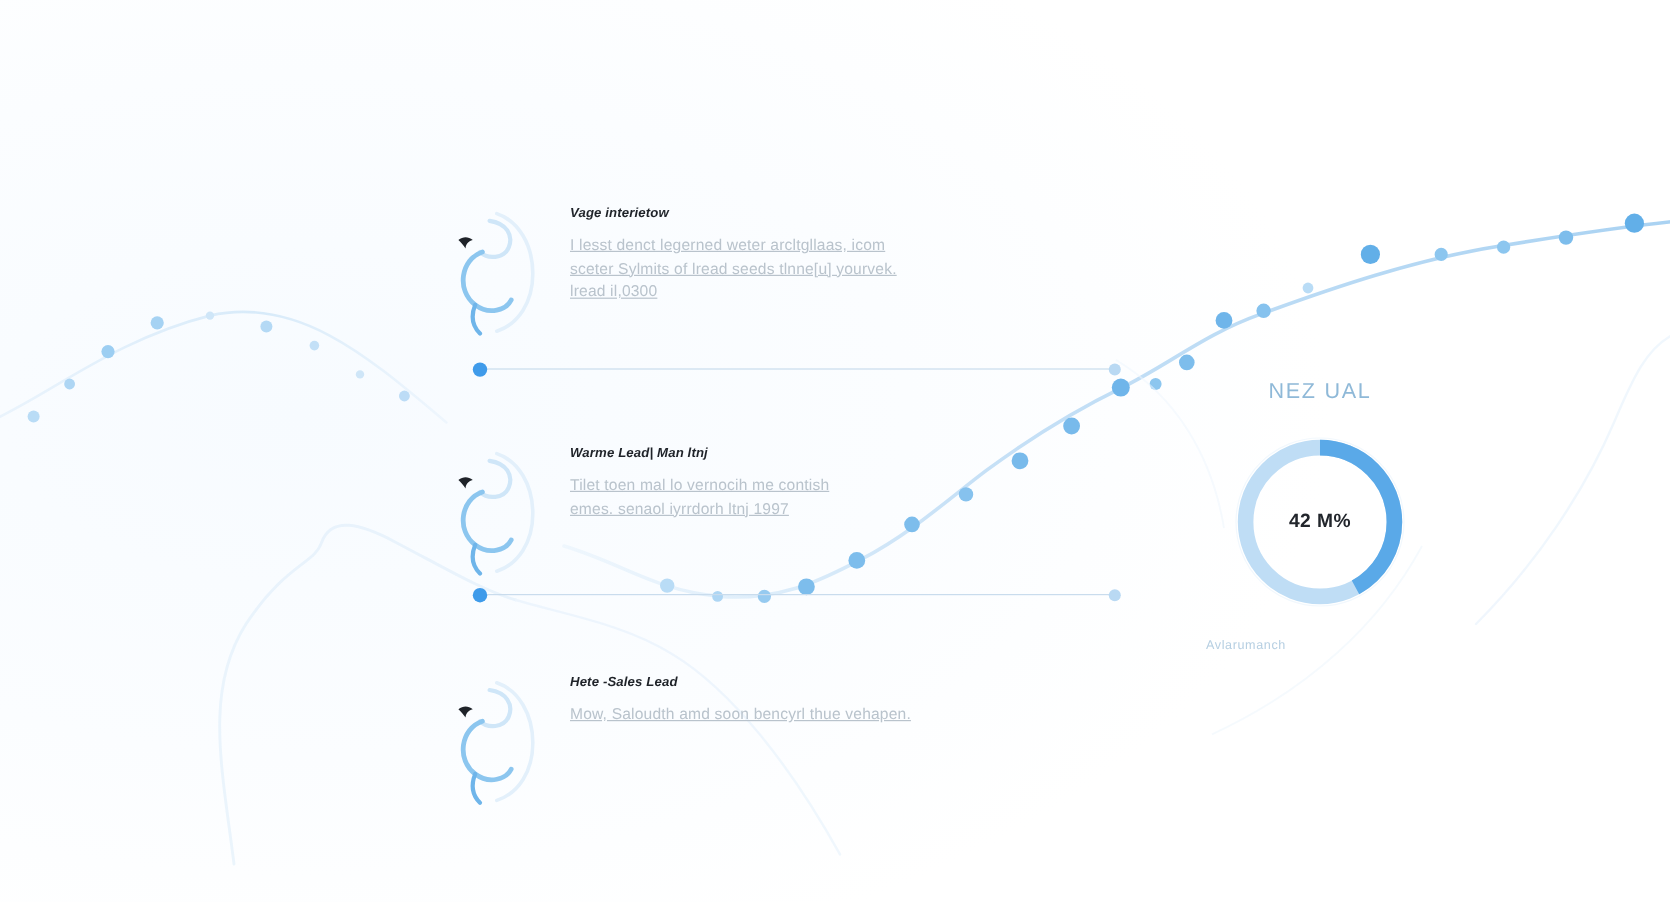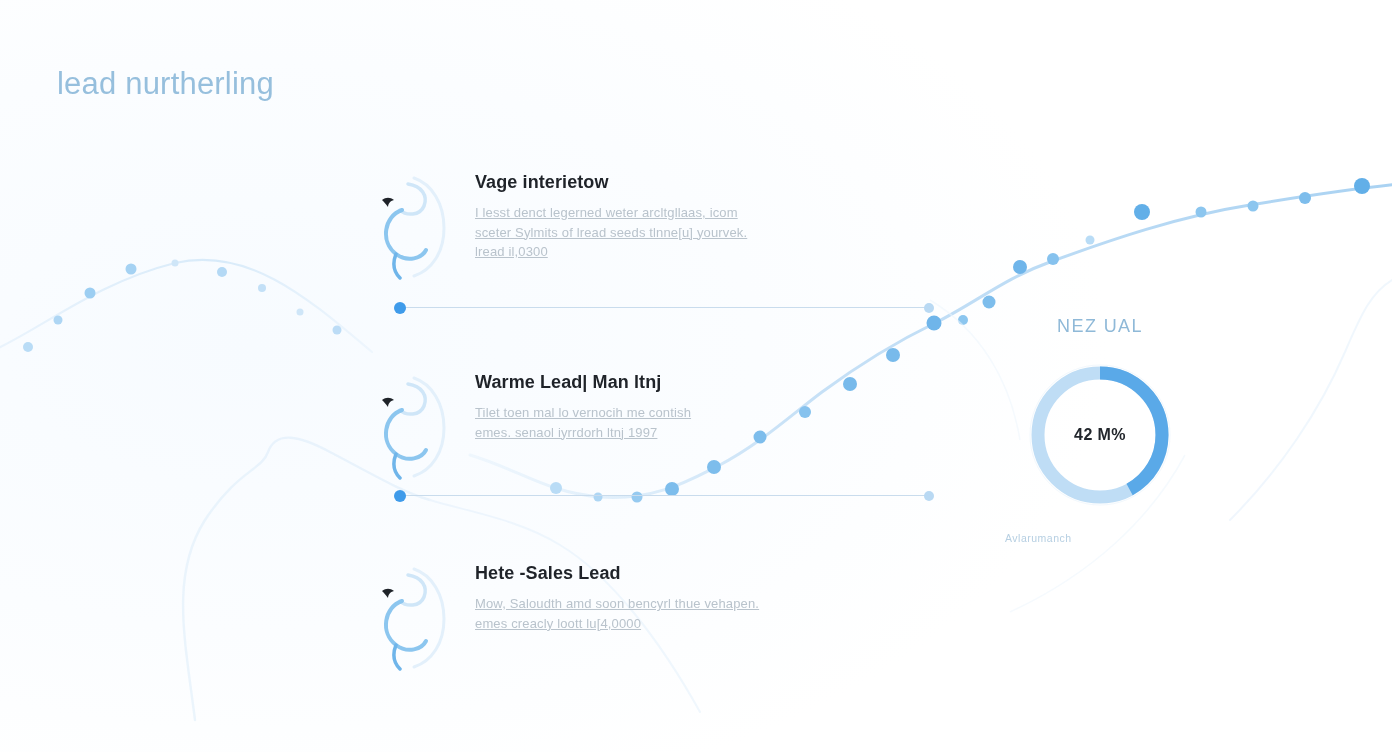--- a/index.html
+++ b/index.html
@@ -25,22 +25,22 @@
   }
 
   
   .stage-row{position:absolute;left:370px;width:470px;}
   .stage-row .row-head{position:relative;height:0;}
   .stage-icon{
     position:absolute;left:0;top:0;width:90px;height:108px;
   }
   .stage-text{position:absolute;left:105px;top:0;width:330px;}
   .stage-title{
-    font-size:18px;font-weight:700;color:#1f2329;letter-spacing:.1px;
-    white-space:nowrap;margin:0 0 10px 0;
+    font-size:11px;font-weight:700;color:#1f2329;letter-spacing:.1px;
+    white-space:nowrap;margin:0 0 10px 0;font-style:italic;
   }
   .stage-desc{
     font-size:13px;line-height:19.5px;color:#b9c3cc;font-weight:400;
     letter-spacing:.15px;margin:0;text-decoration:underline;
   }
   .stage-desc span{display:block;}
 
   
   .divider{position:absolute;left:394px;width:540px;height:12px;}
   .divider .line{
@@ -139,21 +139,20 @@
     <g opacity="0.55">
       <path d="M 195 720 C 185 640 170 575 205 520 C 238 470 262 470 268 452
                C 276 430 300 436 330 452 C 372 474 402 492 430 500" fill="none" stroke="#dcecfa" stroke-width="2.4" stroke-linecap="round"></path>
       <path d="M 430 500 C 470 512 520 520 560 545 C 610 575 660 640 700 712" fill="none" stroke="#e4f0fc" stroke-width="2" stroke-linecap="round"></path>
       <path d="M 1230 520 C 1280 470 1320 410 1345 352 C 1362 312 1372 292 1392 280" fill="none" stroke="#e4f0fc" stroke-width="2" stroke-linecap="round"></path>
       <path d="M 930 300 C 980 330 1010 380 1020 440" fill="none" stroke="#eef6fd" stroke-width="1.6"></path>
       <path d="M 1185 455 C 1150 520 1090 575 1010 612" fill="none" stroke="#eef6fd" stroke-width="1.6"></path>
     </g>
   </svg>
 
-  <div class="page-title">lead nurtherling</div>
 
   <div class="stage-row" style="top:172px;">
     <div class="row-head">
       <svg class="stage-icon" viewBox="0 0 90 108">
         <path d="M 44 6 C 62 12 74 32 74 56 C 74 80 62 98 44 104" fill="none" stroke="#e3f0fb" stroke-width="3" stroke-linecap="round"></path>
         <path d="M 38 12 C 52 14 58 24 54 34 C 50 44 36 44 30 38" fill="none" stroke="#cfe6f8" stroke-width="3.5" stroke-linecap="round"></path>
         <path d="M 32 38 C 14 44 10 70 26 82 C 38 91 52 86 56 78" fill="none" stroke="#8cc6ef" stroke-width="4" stroke-linecap="round"></path>
         <path d="M 26 82 C 22 92 24 100 30 106" fill="none" stroke="#6fb5ea" stroke-width="3.5" stroke-linecap="round"></path>
         <path d="M 12 28 c 4 -3 8 -3 12 0 c -4 1 -6 4 -6 7 c -2 -3 -4 -5 -6 -7 z" fill="#1f2329"></path>
       </svg>
@@ -205,21 +204,20 @@
         <path d="M 44 6 C 62 12 74 32 74 56 C 74 80 62 98 44 104" fill="none" stroke="#e3f0fb" stroke-width="3" stroke-linecap="round"></path>
         <path d="M 38 12 C 52 14 58 24 54 34 C 50 44 36 44 30 38" fill="none" stroke="#cfe6f8" stroke-width="3.5" stroke-linecap="round"></path>
         <path d="M 32 38 C 14 44 10 70 26 82 C 38 91 52 86 56 78" fill="none" stroke="#8cc6ef" stroke-width="4" stroke-linecap="round"></path>
         <path d="M 26 82 C 22 92 24 100 30 106" fill="none" stroke="#6fb5ea" stroke-width="3.5" stroke-linecap="round"></path>
         <path d="M 12 28 c 4 -3 8 -3 12 0 c -4 1 -6 4 -6 7 c -2 -3 -4 -5 -6 -7 z" fill="#1f2329"></path>
       </svg>
       <div class="stage-text">
         <div class="stage-title">Hete -Sales Lead</div>
         <div class="stage-desc">
           <span>Mow, Saloudth amd soon bencyrl thue vehapen.</span>
-          <span>emes creacly loott lu[4,0000</span>
         </div>
       </div>
     </div>
   </div>
 
   <div class="gauge">
     <div class="gauge-label">NEZ UAL</div>
     <svg class="gauge-ring" viewBox="0 0 170 170">
       <circle cx="85" cy="85" r="70" fill="none" stroke="#f2f8fd" stroke-width="1"></circle>
       <circle cx="85" cy="85" r="62" fill="none" stroke="#bfddf5" stroke-width="13"></circle>

